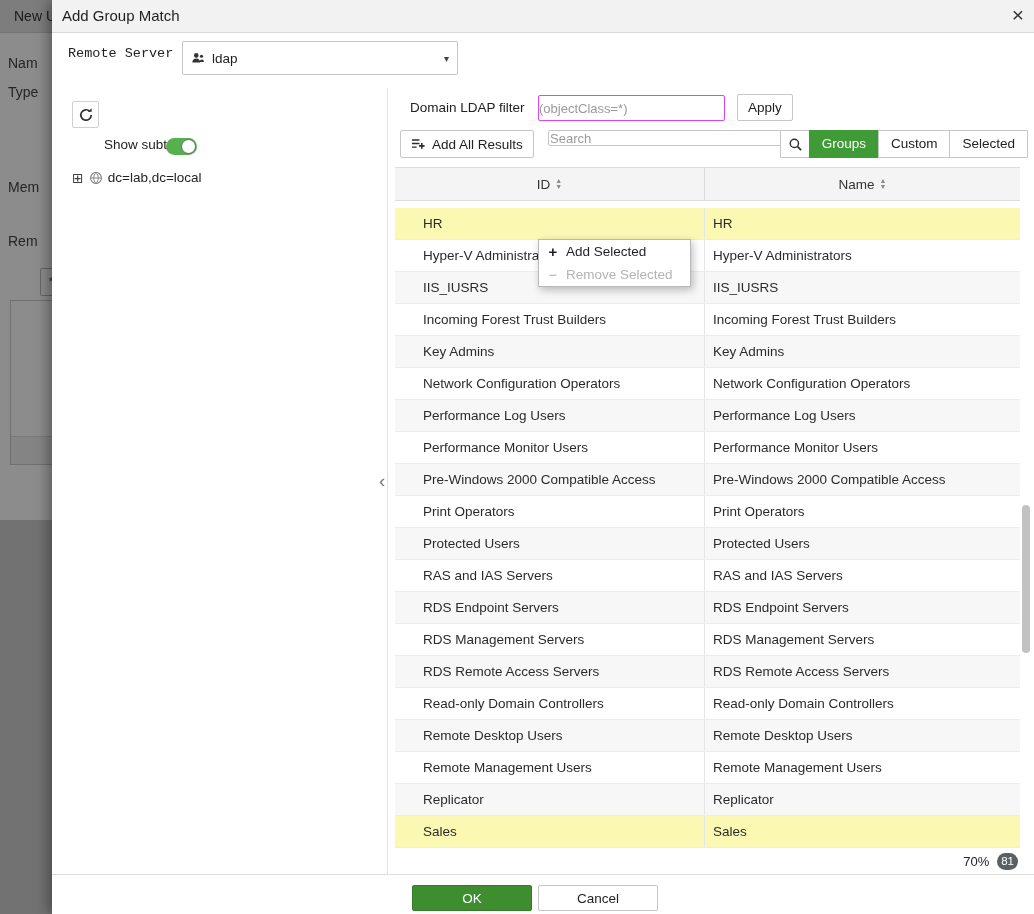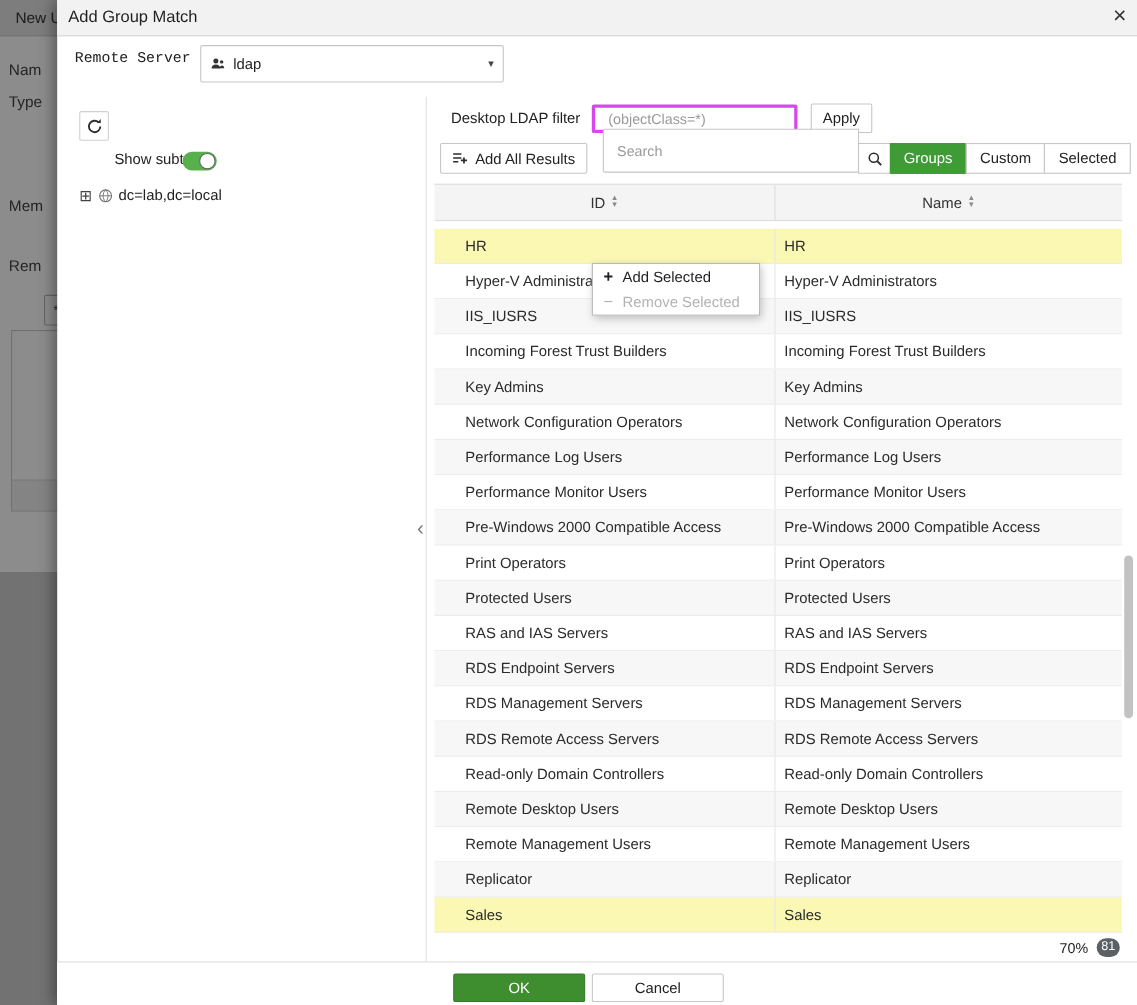--- a/index.html
+++ b/index.html
@@ -35,24 +35,24 @@
   #refresh-btn { position:absolute; left:20px; top:101px; width:27px; height:27px; border:1px solid #d0d0d0; border-radius:2px; background:#fff; display:flex; align-items:center; justify-content:center; cursor:pointer; }
   #subtree-label { position:absolute; left:17px; top:137px; font-size:13.5px; color:#222;margin-left:35px; }
   #subtree-toggle { position:absolute; left:114px; top:138px; width:31px; height:17px; border-radius:9px; background:#56b04c; cursor:pointer; }
   #subtree-toggle .knob { position:absolute; right:1px; top:1px; width:15px; height:15px; border-radius:50%; background:#fff; border:1px solid #666; }
   #tree-node { position:absolute; left:20px; top:170px; display:flex; align-items:center; gap:5px; cursor:pointer; }
   #tree-expand { font-size:14px; color:#444; line-height:14px; }
   #tree-label { font-size:13.5px; color:#222; }
 
   
   #filter-label { position:absolute; left:358px; top:100px; font-size:13.5px; color:#222; }
-  #filter-input { position:absolute; left:486px; top:95px; width:187px; height:26px; border:3px solid #d946ef; border-radius:2px; padding:0 12px; font-size:13px; color:#333; }
+  #filter-input { position:absolute; left:486px; top:95px; width:187px; height:26px; border:1px solid #d946ef; border-radius:2px; padding:0 0; font-size:13px; color:#333; }
   #apply-btn { position:absolute; left:685px; top:94px; height:27px; padding:0 10px; border:1px solid #c6c6c6; border-radius:2px; background:#fff; font-size:13.5px; color:#222; cursor:pointer; }
   #addall-btn { position:absolute; left:348px; top:130px; height:28px; display:flex; align-items:center; gap:6px; padding:0 10px; border:1px solid #c6c6c6; border-radius:2px; background:#fff; font-size:13.5px; color:#222; cursor:pointer; }
-  #search-input { position:absolute; left:496px; top:117px; width:233px; height:40px; border:1px solid #c6c6c6; padding:0 12px; font-size:13px; color:#333; border-radius:2px 0 0 2px; }
+  #search-input { position:absolute; left:496px; top:130px; width:233px; height:16px; border:1px solid #c6c6c6; padding:0 1px; font-size:13px; color:#333; border-radius:2px 0 0 2px; }
   #search-btn { position:absolute; left:728px; top:130px; width:30px; height:28px; border:1px solid #c6c6c6; background:#fff; display:flex; align-items:center; justify-content:center; border-radius:0 2px 2px 0; cursor:pointer; }
   #tabs { position:absolute; right:6px; top:130px; display:flex; }
   .tab { height:28px; line-height:26px; padding:0 12px; border:1px solid #c6c6c6; background:#fff; font-size:13.5px; color:#222; margin-left:-1px; cursor:pointer; white-space:nowrap; }
   .tab.active { background:#3f9b36; border-color:#3f9b36; color:#fff; }
 
   
   #table-header { position:absolute; left:343px; top:167px; width:625px; height:34px; display:flex; background:#f4f4f4; border-top:1px solid #ddd; border-bottom:1px solid #ddd; }
   .th { display:flex; align-items:center; justify-content:center; font-size:13.5px; color:#333; gap:5px; cursor:pointer; }
   .th-id { width:310px; border-right:1px solid #ddd; }
   .th-name { flex:1; }
@@ -139,21 +139,21 @@
     <span id="tree-expand">⊞</span>
     <span style="display:flex;">
       <svg width="14" height="14" viewBox="0 0 16 16">
           <circle cx="8" cy="8" r="6.2" fill="none" stroke="#777" stroke-width="1.2"></circle>
           <path d="M1.8 8h12.4M8 1.8c-3.4 3.4-3.4 9 0 12.4M8 1.8c3.4 3.4 3.4 9 0 12.4" fill="none" stroke="#777" stroke-width="1"></path>
         </svg>
     </span>
     <span id="tree-label">dc=lab,dc=local</span>
   </div>
 
-  <div id="filter-label">Desktop LDAP filter</div>
+  <div id="filter-label">Domain LDAP filter</div>
   <input id="filter-input" type="text" placeholder="(objectClass=*)" style="">
   <button id="apply-btn">Apply</button>
 
   <div id="addall-btn">
     <span style="display:flex;">
       <svg width="15" height="15" viewBox="0 0 16 16">
           <path d="M1 3.2h8M1 7h8M1 10.8h5" stroke="#2d2d2d" stroke-width="1.5"></path>
           <path d="M11.5 6.5v6M8.5 9.5h6" stroke="#2d2d2d" stroke-width="1.7"></path>
         </svg>
     </span>

